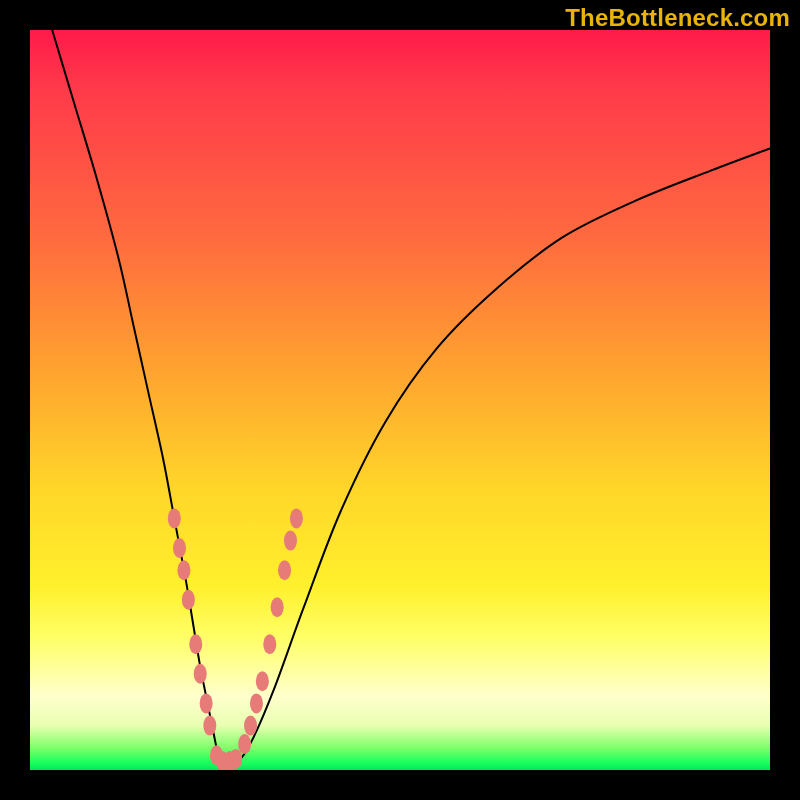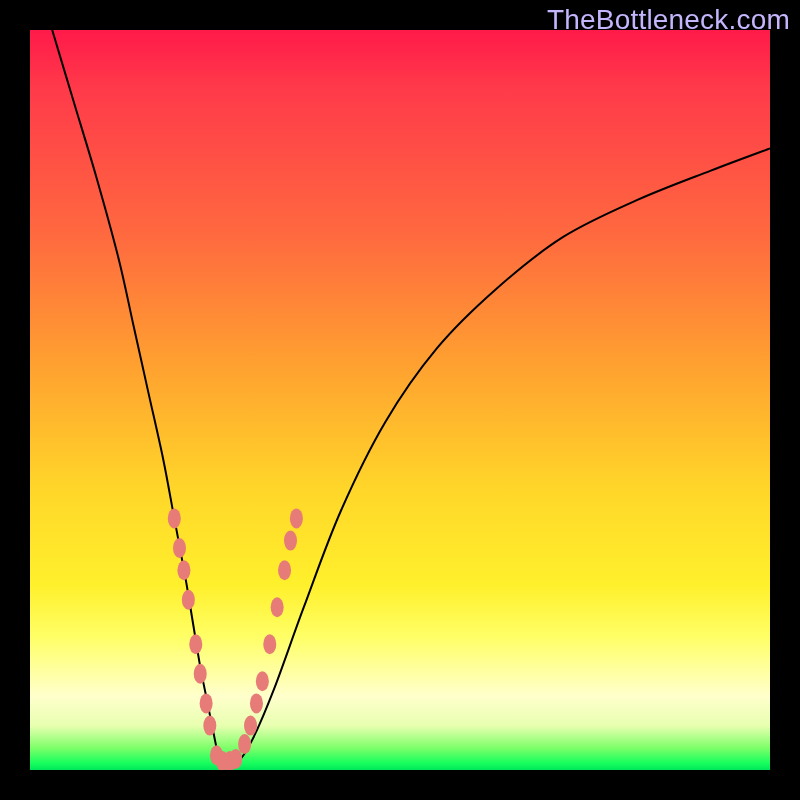--- a/index.html
+++ b/index.html
@@ -44,23 +44,23 @@
       #e8ffb0 94%,
       #7eff6a 97%,
       #1aff5e 99%,
       #00e85b 100%
     );
   }
   .watermark {
     position: absolute;
     top: 4px;
     right: 10px;
-    color: #c4b5fd;
-    font-size: 28px;
-    font-weight: 400;
+    color: #eab308;
+    font-size: 24px;
+    font-weight: 700;
     letter-spacing: 0.2px;
     user-select: none;
   }
   svg.overlay {
     position: absolute;
     left: 0; top: 0;
     width: 740px;
     height: 740px;
   }
   .curve {

